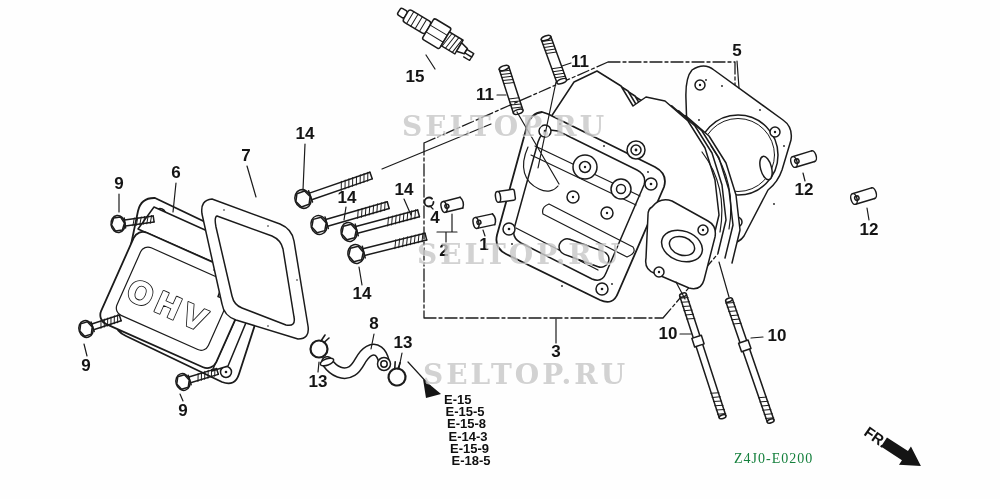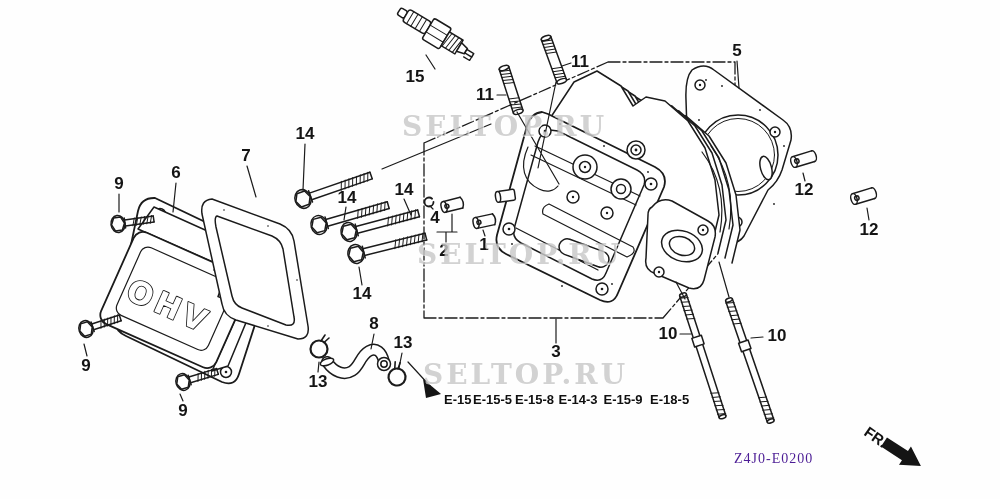--- a/index.html
+++ b/index.html
@@ -4,24 +4,24 @@
 <style>
   html,body{margin:0;padding:0;background:#888;}
   .stage{position:relative;width:1000px;height:499px;background:#fefefe;overflow:hidden;
          font-family:"Liberation Sans",sans-serif;}
   .stage svg{position:absolute;left:0;top:0;}
   .co{position:absolute;transform:translate(-50%,-50%);font-weight:bold;font-size:17px;
       color:#141414;letter-spacing:0;white-space:nowrap;z-index:4;}
   .wm{position:absolute;z-index:5;font-family:"DejaVu Serif",serif;font-weight:bold;
       font-size:28px;letter-spacing:3px;color:rgba(165,165,165,0.50);
       text-shadow:1px 1px 0 rgba(255,255,255,0.65);white-space:nowrap;}
-  .reflist{position:absolute;left:444px;top:394px;z-index:4;display:flex;flex-direction:row;}
+  .reflist{position:absolute;left:444px;top:394px;z-index:4;display:flex;flex-direction:column;}
   .reflist span{display:block;font-weight:bold;font-size:13px;line-height:12.2px;color:#101010;}
   .code{position:absolute;left:734px;top:451px;z-index:4;font-family:"Liberation Serif",serif;
-        font-size:14px;letter-spacing:1px;color:#4c1d95;}
+        font-size:14px;letter-spacing:1px;color:#15803d;}
   .frlabel{position:absolute;left:876px;top:437px;z-index:4;font-weight:bold;font-size:15px;
         color:#111;transform:translate(-50%,-50%) rotate(35deg);}
 </style>
 </head>
 <body>
 
 <div class="stage">
 
 <svg width="1000" height="499" viewBox="0 0 1000 499">
   <defs>

